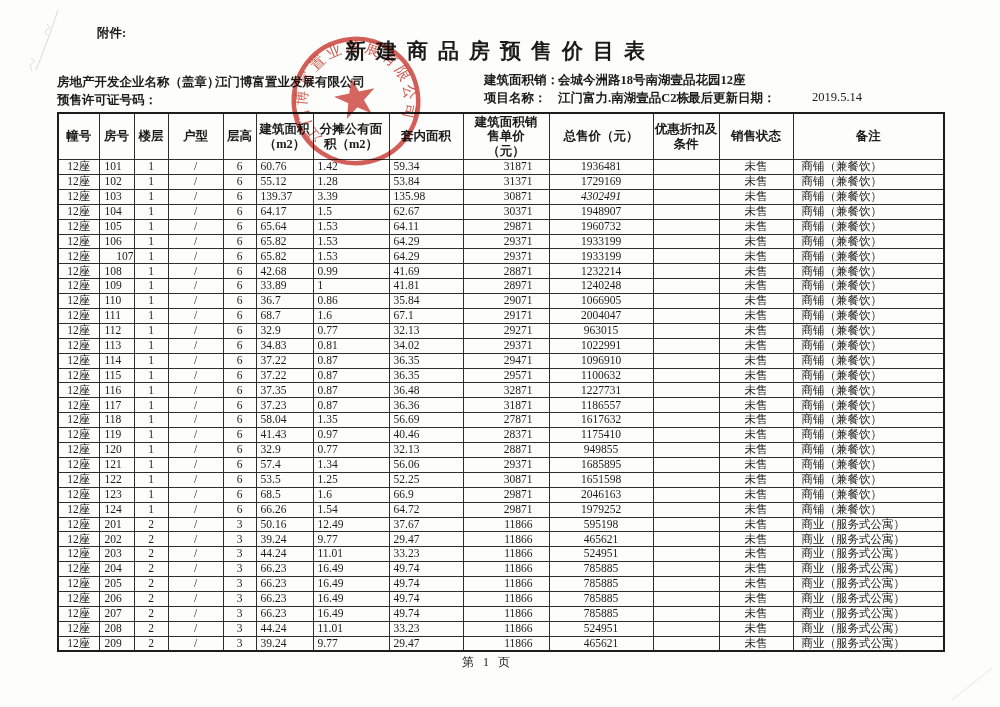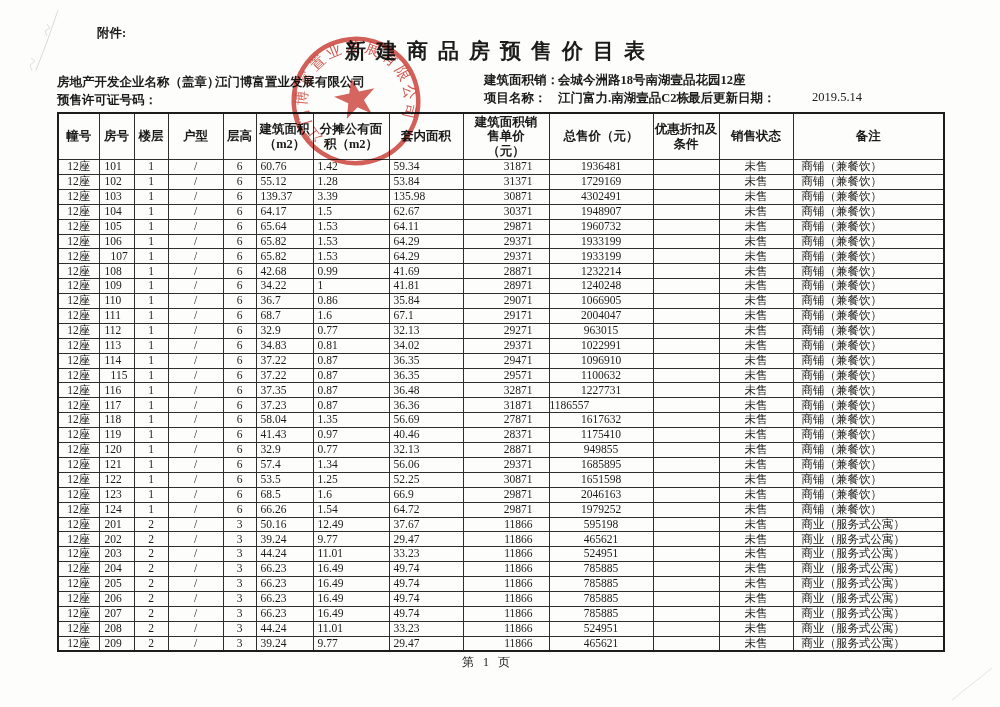--- a/index.html
+++ b/index.html
@@ -185,21 +185,21 @@
         <tr>
           <td style="text-align: center;">12座</td>
           <td style="text-align: left; padding: 0px 0px 0px 5px;">103</td>
           <td style="text-align: center;">1</td>
           <td style="text-align: center;">/</td>
           <td style="text-align: center;">6</td>
           <td style="text-align: left; padding: 0px 0px 0px 4px;">139.37</td>
           <td style="text-align: left; padding: 0px 0px 0px 4px;">3.39</td>
           <td style="text-align: left; padding: 0px 0px 0px 4px;">135.98</td>
           <td style="text-align: right; padding: 0px 16px 0px 0px;">30871</td>
-          <td style="text-align: center;">4302491</td>
+          <td style="text-align: center; font-style: italic;">4302491</td>
           <td style="text-align: center;"></td>
           <td style="text-align: center;">未售</td>
           <td style="text-align: left; padding: 0px 0px 0px 8px;">商铺（兼餐饮）</td>
         </tr>
         <tr>
           <td style="text-align: center;">12座</td>
           <td style="text-align: left; padding: 0px 0px 0px 5px;">104</td>
           <td style="text-align: center;">1</td>
           <td style="text-align: center;">/</td>
           <td style="text-align: center;">6</td>
@@ -237,21 +237,21 @@
           <td style="text-align: left; padding: 0px 0px 0px 4px;">1.53</td>
           <td style="text-align: left; padding: 0px 0px 0px 4px;">64.29</td>
           <td style="text-align: right; padding: 0px 16px 0px 0px;">29371</td>
           <td style="text-align: center;">1933199</td>
           <td style="text-align: center;"></td>
           <td style="text-align: center;">未售</td>
           <td style="text-align: left; padding: 0px 0px 0px 8px;">商铺（兼餐饮）</td>
         </tr>
         <tr>
           <td style="text-align: center;">12座</td>
-          <td style="text-align: center; padding: 0px 0px 0px 5px;">107</td>
+          <td style="text-align: right; padding: 0px 0px 0px 5px;">107</td>
           <td style="text-align: center;">1</td>
           <td style="text-align: center;">/</td>
           <td style="text-align: center;">6</td>
           <td style="text-align: left; padding: 0px 0px 0px 4px;">65.82</td>
           <td style="text-align: left; padding: 0px 0px 0px 4px;">1.53</td>
           <td style="text-align: left; padding: 0px 0px 0px 4px;">64.29</td>
           <td style="text-align: right; padding: 0px 16px 0px 0px;">29371</td>
           <td style="text-align: center;">1933199</td>
           <td style="text-align: center;"></td>
           <td style="text-align: center;">未售</td>
@@ -271,21 +271,21 @@
           <td style="text-align: center;"></td>
           <td style="text-align: center;">未售</td>
           <td style="text-align: left; padding: 0px 0px 0px 8px;">商铺（兼餐饮）</td>
         </tr>
         <tr>
           <td style="text-align: center;">12座</td>
           <td style="text-align: left; padding: 0px 0px 0px 5px;">109</td>
           <td style="text-align: center;">1</td>
           <td style="text-align: center;">/</td>
           <td style="text-align: center;">6</td>
-          <td style="text-align: left; padding: 0px 0px 0px 4px;">34.22</td>
+          <td style="text-align: left; padding: 0px 0px 0px 4px;">33.89</td>
           <td style="text-align: left; padding: 0px 0px 0px 4px;">1</td>
           <td style="text-align: left; padding: 0px 0px 0px 4px;">41.81</td>
           <td style="text-align: right; padding: 0px 16px 0px 0px; margin-left: 40px;">28971</td>
           <td style="text-align: center;">1240248</td>
           <td style="text-align: center;"></td>
           <td style="text-align: center;">未售</td>
           <td style="text-align: left; padding: 0px 0px 0px 8px;">商铺（兼餐饮）</td>
         </tr>
         <tr>
           <td style="text-align: center;">12座</td>
@@ -357,21 +357,21 @@
           <td style="text-align: left; padding: 0px 0px 0px 4px;">0.87</td>
           <td style="text-align: left; padding: 0px 0px 0px 4px;">36.35</td>
           <td style="text-align: right; padding: 0px 16px 0px 0px;">29471</td>
           <td style="text-align: center;">1096910</td>
           <td style="text-align: center;"></td>
           <td style="text-align: center;">未售</td>
           <td style="text-align: left; padding: 0px 0px 0px 8px;">商铺（兼餐饮）</td>
         </tr>
         <tr>
           <td style="text-align: center;">12座</td>
-          <td style="text-align: center; padding: 0px 0px 0px 5px; margin-left: 31px;">115</td>
+          <td style="text-align: left; padding: 0px 0px 0px 5px; margin-left: 31px;">115</td>
           <td style="text-align: center;">1</td>
           <td style="text-align: center;">/</td>
           <td style="text-align: center;">6</td>
           <td style="text-align: left; padding: 0px 0px 0px 4px;">37.22</td>
           <td style="text-align: left; padding: 0px 0px 0px 4px;">0.87</td>
           <td style="text-align: left; padding: 0px 0px 0px 4px;">36.35</td>
           <td style="text-align: right; padding: 0px 16px 0px 0px;">29571</td>
           <td style="text-align: center;">1100632</td>
           <td style="text-align: center;"></td>
           <td style="text-align: center;">未售</td>
@@ -395,21 +395,21 @@
         <tr>
           <td style="text-align: center;">12座</td>
           <td style="text-align: left; padding: 0px 0px 0px 5px;">117</td>
           <td style="text-align: center;">1</td>
           <td style="text-align: center;">/</td>
           <td style="text-align: center;">6</td>
           <td style="text-align: left; padding: 0px 0px 0px 4px;">37.23</td>
           <td style="text-align: left; padding: 0px 0px 0px 4px;">0.87</td>
           <td style="text-align: left; padding: 0px 0px 0px 4px;">36.36</td>
           <td style="text-align: right; padding: 0px 16px 0px 0px;">31871</td>
-          <td style="text-align: left; margin-top: 21px;">1186557</td>
+          <td style="text-align: center; margin-top: 21px;">1186557</td>
           <td style="text-align: center;"></td>
           <td style="text-align: center;">未售</td>
           <td style="text-align: left; padding: 0px 0px 0px 8px;">商铺（兼餐饮）</td>
         </tr>
         <tr>
           <td style="text-align: center;">12座</td>
           <td style="text-align: left; padding: 0px 0px 0px 5px;">118</td>
           <td style="text-align: center;">1</td>
           <td style="text-align: center;">/</td>
           <td style="text-align: center;">6</td>

